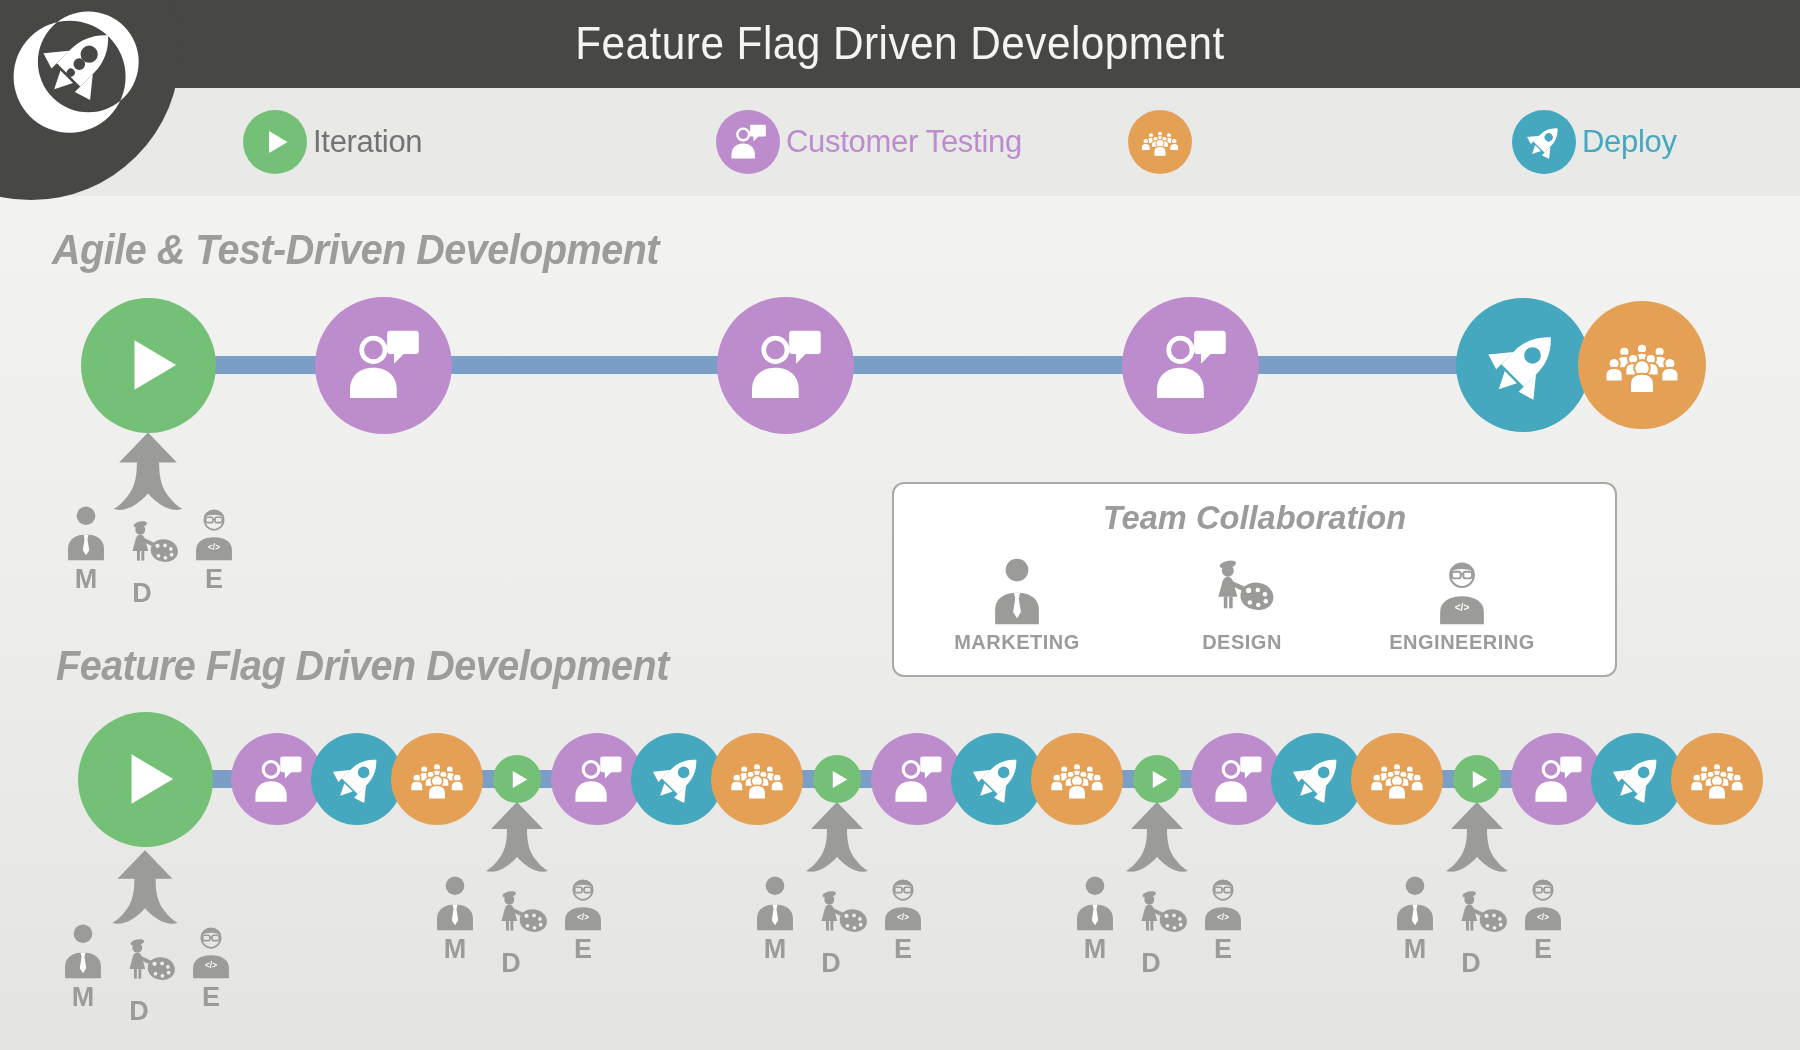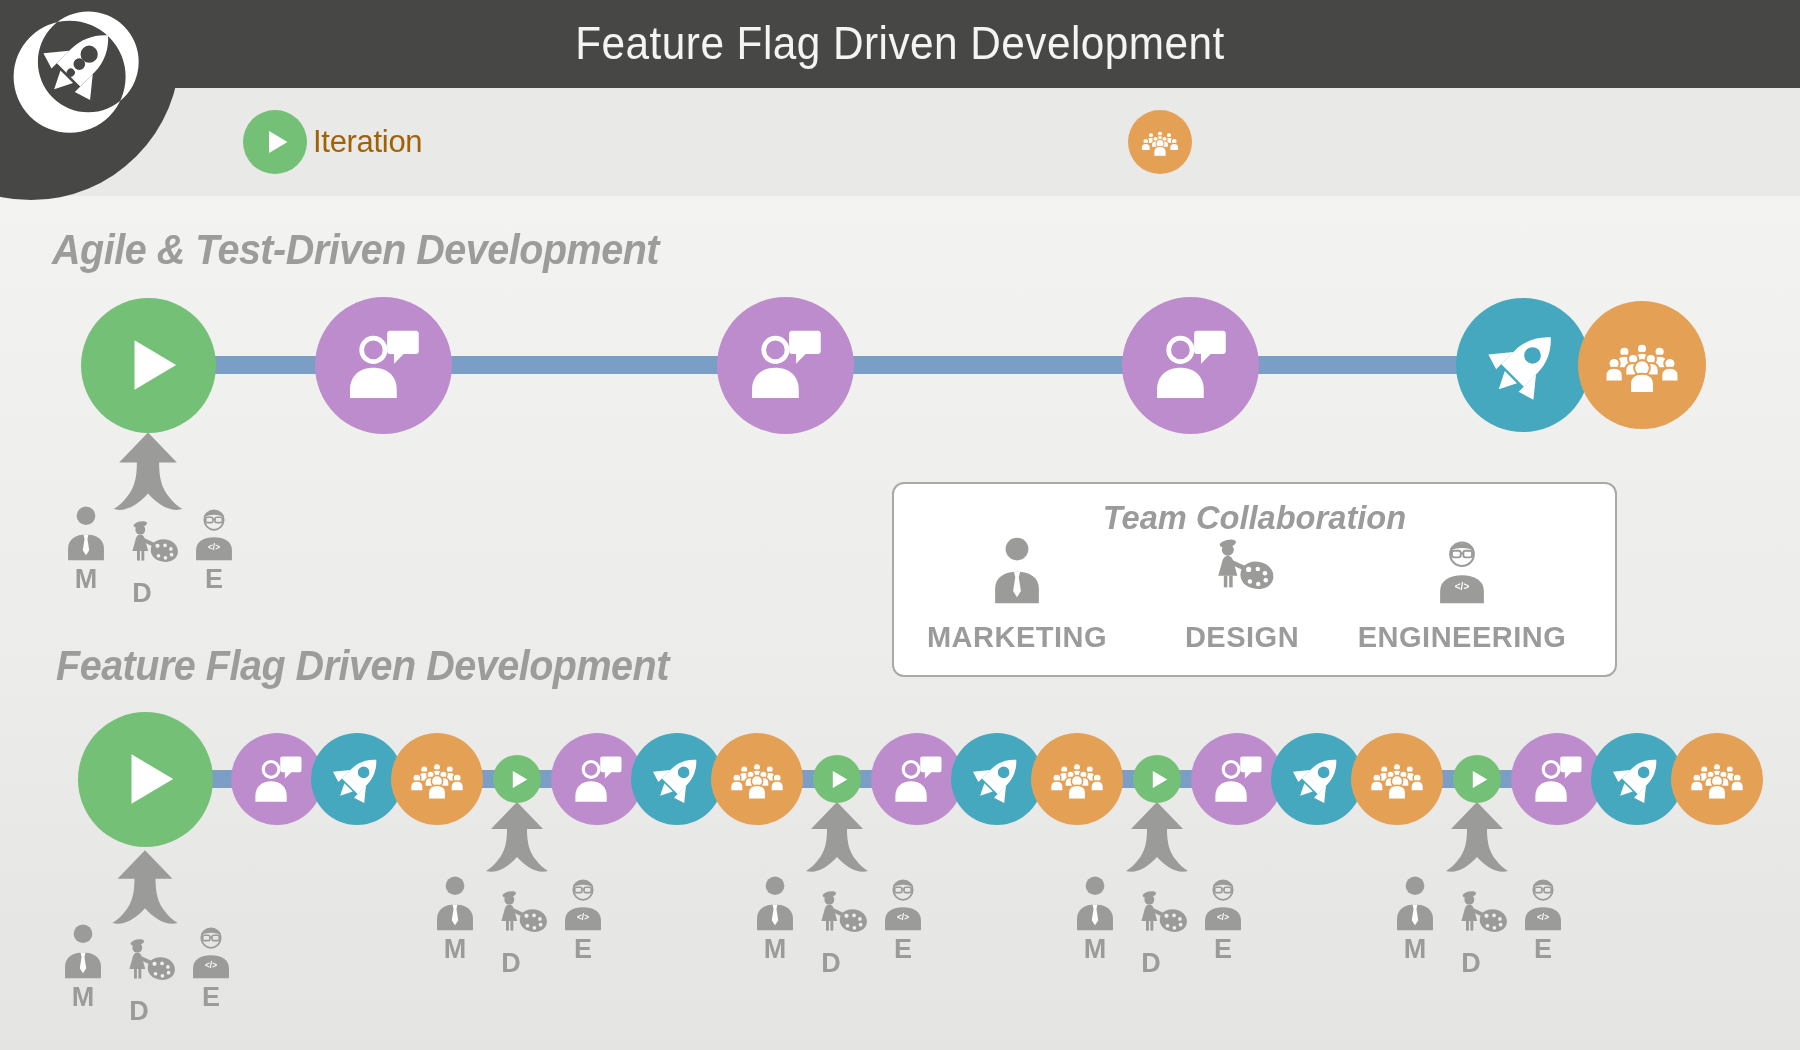--- a/index.html
+++ b/index.html
@@ -33,21 +33,21 @@
   .contrib-group{position:absolute;width:200px;height:178px;z-index:4;}
   .merge-arrow{position:absolute;}
   .contrib-icon{position:absolute;display:flex;justify-content:center;}
   .contrib-label{position:absolute;font-weight:bold;font-size:27px;color:var(--gray,#9b9b99);text-align:center;}
   .team-box{position:absolute;left:892px;top:482px;width:721px;height:191px;background:#fff;
     border:2px solid #a9a9a7;border-radius:12px;z-index:5;}
   .team-title{margin:14px 0 0 0;text-align:center;font-style:italic;font-weight:bold;font-size:34px;
     color:#9b9b9b;transform:scaleX(.96);}
   .team-member{position:absolute;top:64px;width:200px;height:106px;display:flex;flex-direction:column;
     align-items:center;justify-content:flex-end;}
-  .team-label{font-weight:bold;font-size:29px;color:#9b9b9b;letter-spacing:.5px;margin-top:12px;white-space:nowrap;}
+  .team-label{font-weight:bold;font-size:20px;color:#9b9b9b;letter-spacing:.5px;margin-top:1px;white-space:nowrap;}
 </style>
 </head>
 <body>
 
 <div class="canvas" id="canvas" style="--header-bg: #474745; --connector: #7b9ec7; --band: #e9e9e7; --heading-gray: #9c9c9a; --gray: #9b9b99;">
 
   <div class="logo-disc">
     <span class="logo-svg" id="logo-slot"><svg width="140" height="140" viewBox="0 0 150 150">
     <path fill="#fff" fill-rule="evenodd" d="M126,78 A60,60 0 1,0 6,78 A60,60 0 1,0 126,78 Z M140,62 A54,54 0 1,1 32,62 A54,54 0 1,1 140,62 Z"></path>
     <g transform="translate(22,10) scale(1.7)">
@@ -69,21 +69,32 @@
     <h1 class="page-title">Feature Flag Driven Development</h1>
   </div>
 
   <div class="legend-band" id="legend">
       <div class="legend-item" style="left: 243px;">
         <span class="licon" style="background:#74c077">
           <svg width="32" height="32" viewBox="0 0 64 64">
     <polygon points="20,10 20,54 57,32" fill="#fff"></polygon>
           </svg>
         </span>
-        <span class="legend-label" style="color:#a16207">Iteration</span>
+        <span class="legend-label" style="color:#737373">Iteration</span>
+      </div>
+      <div class="legend-item" style="left: 716px;">
+        <span class="licon" style="background:#bd8ccd">
+          <svg width="44" height="44" viewBox="0 0 64 64">
+    <path d="M8,56 L8,50 C8,40 15,34 25,34 C35,34 42,40 42,50 L42,56 Z" fill="#fff"></path>
+    <circle cx="25" cy="21" r="8.5" fill="none" stroke="#fff" stroke-width="3.4"></circle>
+    <path d="M19,27.5 Q25,32 31,27.5" fill="none" stroke="#fff" stroke-width="2.6" stroke-linecap="round"></path>
+    <path d="M37,7 L56,7 C57.1,7 58,7.9 58,9 L58,22 C58,23.1 57.1,24 56,24 L47,24 L40,31 L40,24 L37,24 C35.9,24 35,23.1 35,22 L35,9 C35,7.9 35.9,7 37,7 Z" fill="#fff"></path>
+  </svg>
+        </span>
+        <span class="legend-label" style="color:#bd8ccd">Customer Testing</span>
       </div>
       <div class="legend-item" style="left: 1128px;">
         <span class="licon" style="background:#e4a156">
           <svg width="48" height="48" viewBox="0 0 64 64">
     <g transform="translate(0,6)">
               <circle cx="20" cy="17" r="3.472" fill="#fff" stroke="#e4a156" stroke-width="1.4"></circle>
     <path d="M14.668,28.16 L14.668,24.439999999999998 C14.668,21.03 16.9,19.604 20,19.604 C23.1,19.604 25.332,21.03 25.332,24.439999999999998 L25.332,28.16 Z" fill="#fff" stroke="#e4a156" stroke-width="1.4"></path>
               <circle cx="32" cy="15" r="3.472" fill="#fff" stroke="#e4a156" stroke-width="1.4"></circle>
     <path d="M26.668,26.16 L26.668,22.439999999999998 C26.668,19.03 28.9,17.604 32,17.604 C35.1,17.604 37.332,19.03 37.332,22.439999999999998 L37.332,26.16 Z" fill="#fff" stroke="#e4a156" stroke-width="1.4"></path>
               <circle cx="44" cy="17" r="3.472" fill="#fff" stroke="#e4a156" stroke-width="1.4"></circle>
@@ -95,20 +106,34 @@
               <circle cx="13" cy="25" r="3.808" fill="#fff" stroke="#e4a156" stroke-width="1.4"></circle>
     <path d="M7.152,37.24 L7.152,33.16 C7.152,29.42 9.6,27.856 13,27.856 C16.4,27.856 18.848,29.42 18.848,33.16 L18.848,37.24 Z" fill="#fff" stroke="#e4a156" stroke-width="1.4"></path>
               <circle cx="51" cy="25" r="3.808" fill="#fff" stroke="#e4a156" stroke-width="1.4"></circle>
     <path d="M45.152,37.24 L45.152,33.16 C45.152,29.42 47.6,27.856 51,27.856 C54.4,27.856 56.848,29.42 56.848,33.16 L56.848,37.24 Z" fill="#fff" stroke="#e4a156" stroke-width="1.4"></path>
               <circle cx="32" cy="28" r="5.319999999999999" fill="#fff" stroke="#e4a156" stroke-width="1.4"></circle>
     <path d="M23.83,45.099999999999994 L23.83,39.4 C23.83,34.175 27.25,31.99 32,31.99 C36.75,31.99 40.17,34.175 40.17,39.4 L40.17,45.099999999999994 Z" fill="#fff" stroke="#e4a156" stroke-width="1.4"></path>
             </g>
           </svg>
         </span>
       </div>
+      <div class="legend-item" style="left: 1512px;">
+        <span class="licon" style="background:#45a8be">
+          <svg width="48" height="48" viewBox="0 0 64 64">
+    <g transform="translate(32,32) rotate(45) scale(0.8) translate(-32,-34)" fill="#fff">
+      <path d="M32,2 C40,9 45,19 45,30 L45,46 L19,46 L19,30 C19,19 24,9 32,2 Z"></path>
+      <path d="M19,32 L6,48 L19,52 Z"></path>
+              <path d="M45,32 L58,48 L45,52 Z"></path>
+      <path d="M25,48 L32,62 L39,48 Z"></path>
+      <circle cx="32" cy="23" r="6.8" fill="#45a8be"></circle>
+    </g>
+          </svg>
+        </span>
+        <span class="legend-label" style="color:#45a8be">Deploy</span>
+      </div>
     </div>
 
   <h2 class="section-heading" style="left:52px;top:226px">Agile &amp; Test-Driven Development</h2>
   <div id="row-agile">
       <div class="tl-bar" style="left: 148px; width: 1494px; top: 356px;"></div>
       <div class="circle-node" style="left: 80.5px; top: 297.5px; width: 135px; height: 135px; background: rgb(116, 192, 119); z-index: 2;">
         <svg width="72" height="72" viewBox="0 0 64 64">
     <polygon points="20,10 20,54 57,32" fill="#fff"></polygon>
         </svg>
       </div>

